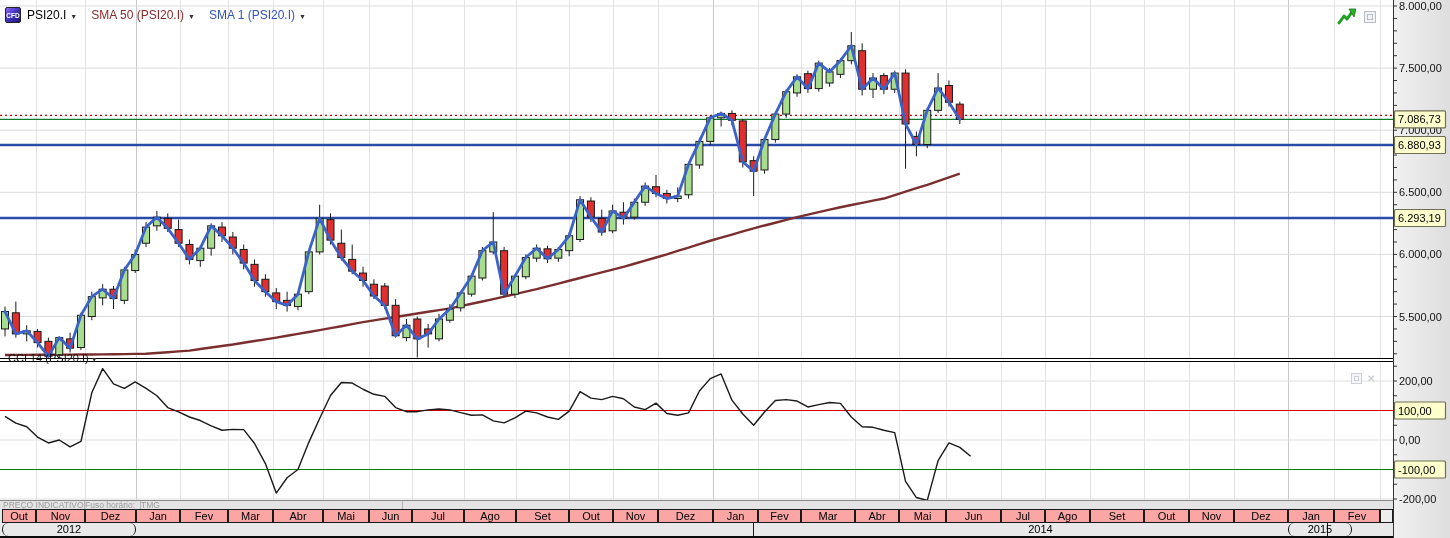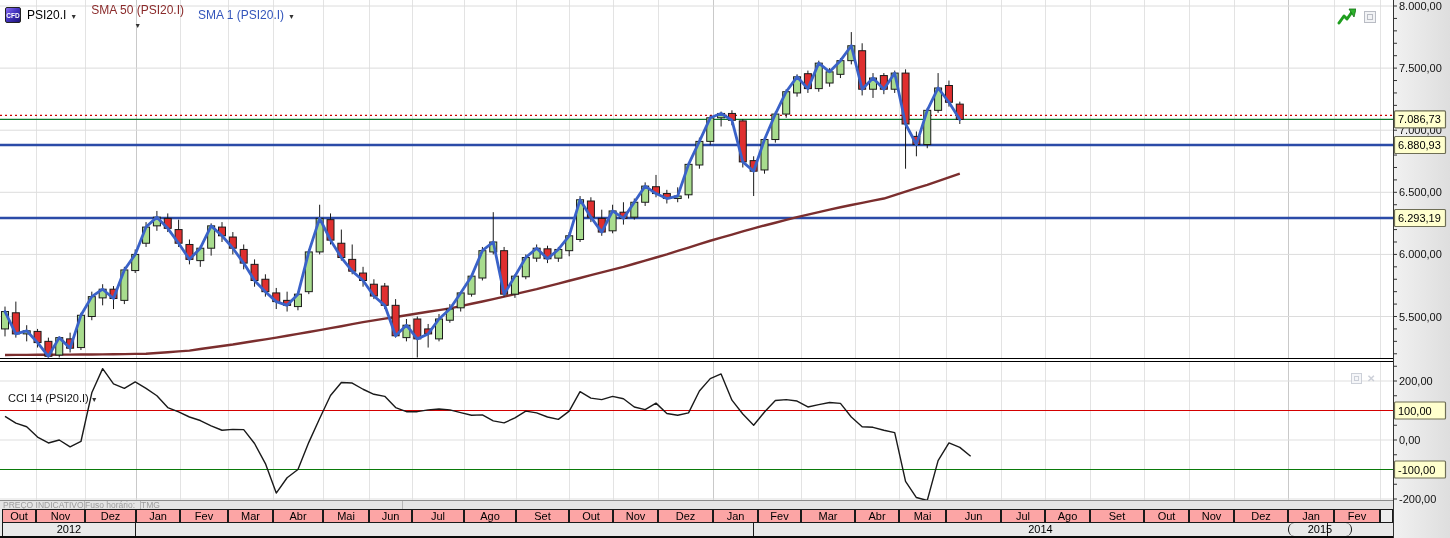--- a/index.html
+++ b/index.html
@@ -22,23 +22,23 @@
   #bottom-bar{position:absolute;left:0;top:536px;width:1393px;height:2px;background:#0a0a0a;}
   #axis-strip{position:absolute;left:1393px;top:0;width:46px;height:538px;}
   #legend{position:absolute;left:5px;top:6px;height:18px;display:flex;align-items:center;gap:6px;
     font-size:12px;white-space:nowrap;}
   .cfd-icon{width:16px;height:16px;border:1px solid #222;box-sizing:border-box;border-radius:2px;
     background:linear-gradient(135deg,#8a6cf2 0%,#4636c2 45%,#1d1378 100%);color:#fff;font-size:6.5px;
     font-weight:bold;display:flex;align-items:center;justify-content:center;letter-spacing:0;}
   .leg-item{display:inline-flex;align-items:center;gap:4px;cursor:pointer;}
   .caret{font-size:7px;color:#333;transform:translateY(0.5px);}
   .leg-black{color:#000;}
-  .leg-red{color:#8a2a2a;flex-direction:column;}
+  .leg-red{color:#8a2a2a;}
   .leg-blue{color:#3355bb;}
-  #cci-legend{position:absolute;left:8px;top:392px;display:flex;align-items:center;gap:2px;
+  #cci-legend{position:absolute;left:8px;top:352px;display:flex;align-items:center;gap:2px;
     font-size:11px;color:#111;white-space:nowrap;}
   #tr-icons{position:absolute;left:1337px;top:8px;display:flex;align-items:center;gap:8px;}
   .panel-mini-icon{width:12px;height:12px;border:1px solid #b9bcc4;background:#f2f3f5;box-sizing:border-box;
     display:flex;align-items:center;justify-content:center;}
   .panel-mini-icon .inner{width:4px;height:4px;border:1px solid #b9bcc4;}
   #cci-icons{position:absolute;left:1351px;top:373px;display:flex;align-items:center;gap:5px;opacity:.85;}
   .ghost-icon{width:11px;height:11px;border:1px solid #c4c8d2;box-sizing:border-box;background:#f4f5f8;
     display:flex;align-items:center;justify-content:center;}
   .ghost-icon .inner{width:3px;height:3px;border:1px solid #c4c8d2;}
   .ghost-x{font-size:10px;line-height:11px;color:#c4c8d2;font-weight:bold;}
@@ -388,21 +388,21 @@
       <div class="month-cell" style="left: 1045px; width: 45px;">Ago</div>
       <div class="month-cell" style="left: 1090px; width: 54px;">Set</div>
       <div class="month-cell" style="left: 1144px; width: 45px;">Out</div>
       <div class="month-cell" style="left: 1189px; width: 45px;">Nov</div>
       <div class="month-cell" style="left: 1234px; width: 54px;">Dez</div>
       <div class="month-cell" style="left: 1288px; width: 46px;">Jan</div>
       <div class="month-cell" style="left: 1334px; width: 46px;">Fev</div>
       <div class="month-cell" style="left: 1380px; width: 13px; background: rgb(237, 237, 237);"></div>
     </div>
   <div id="year-row">
-      <div class="year-cell" style="left: 2px; width: 134px;">2012</div>
+      <div class="year-cell" style="left: 2px; width: 134px; border-radius: 6px;">2012</div>
       <div class="year-cell" style="left: 753px; width: 575px;">2014</div>
       <div class="year-cell" style="left: 1288px; width: 64px; border-radius: 6px;">2015</div>
     </div>
   <div id="bottom-bar"></div>
 
   <div id="axis-strip">
     <svg id="axis-svg" width="57" height="538">
         <defs>
           <linearGradient id="axbg" x1="0" y1="0" x2="1" y2="0">
             <stop offset="0" stop-color="#F1F1F1"></stop>

